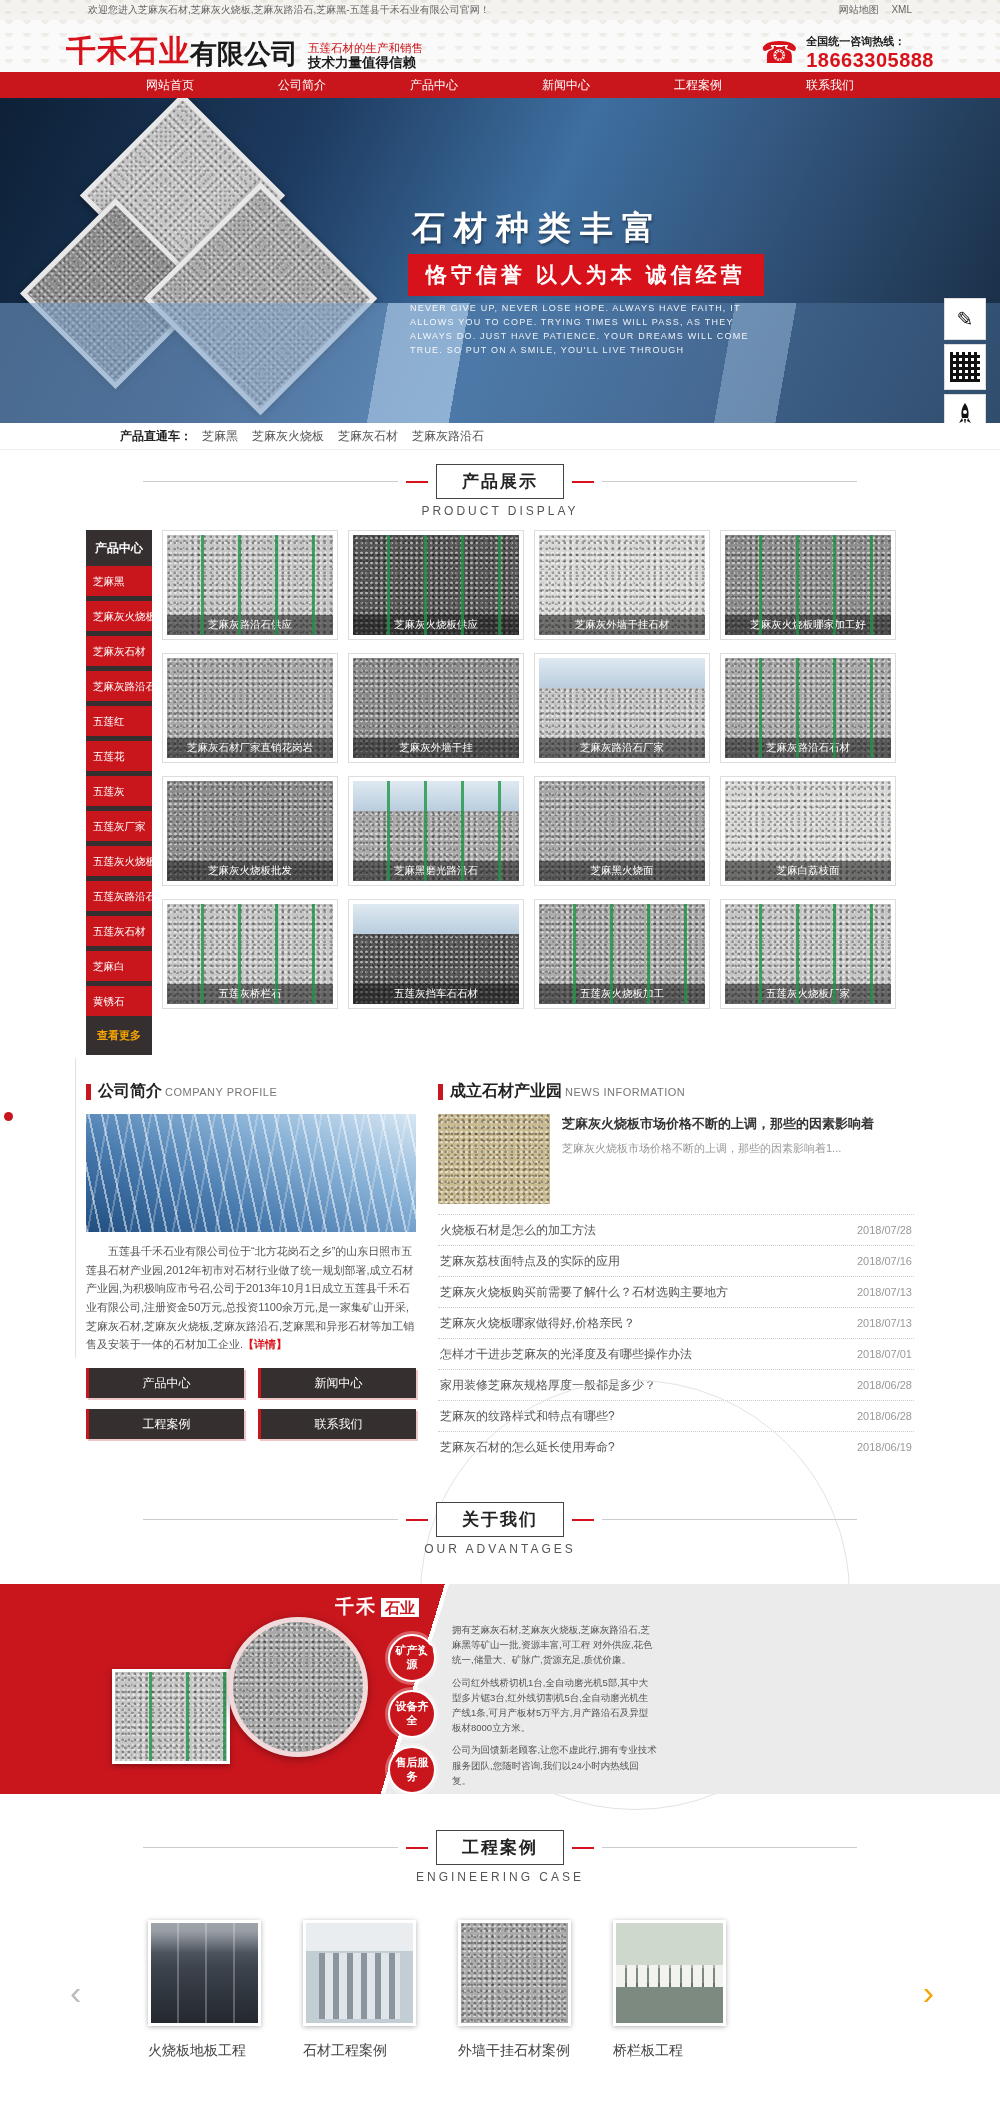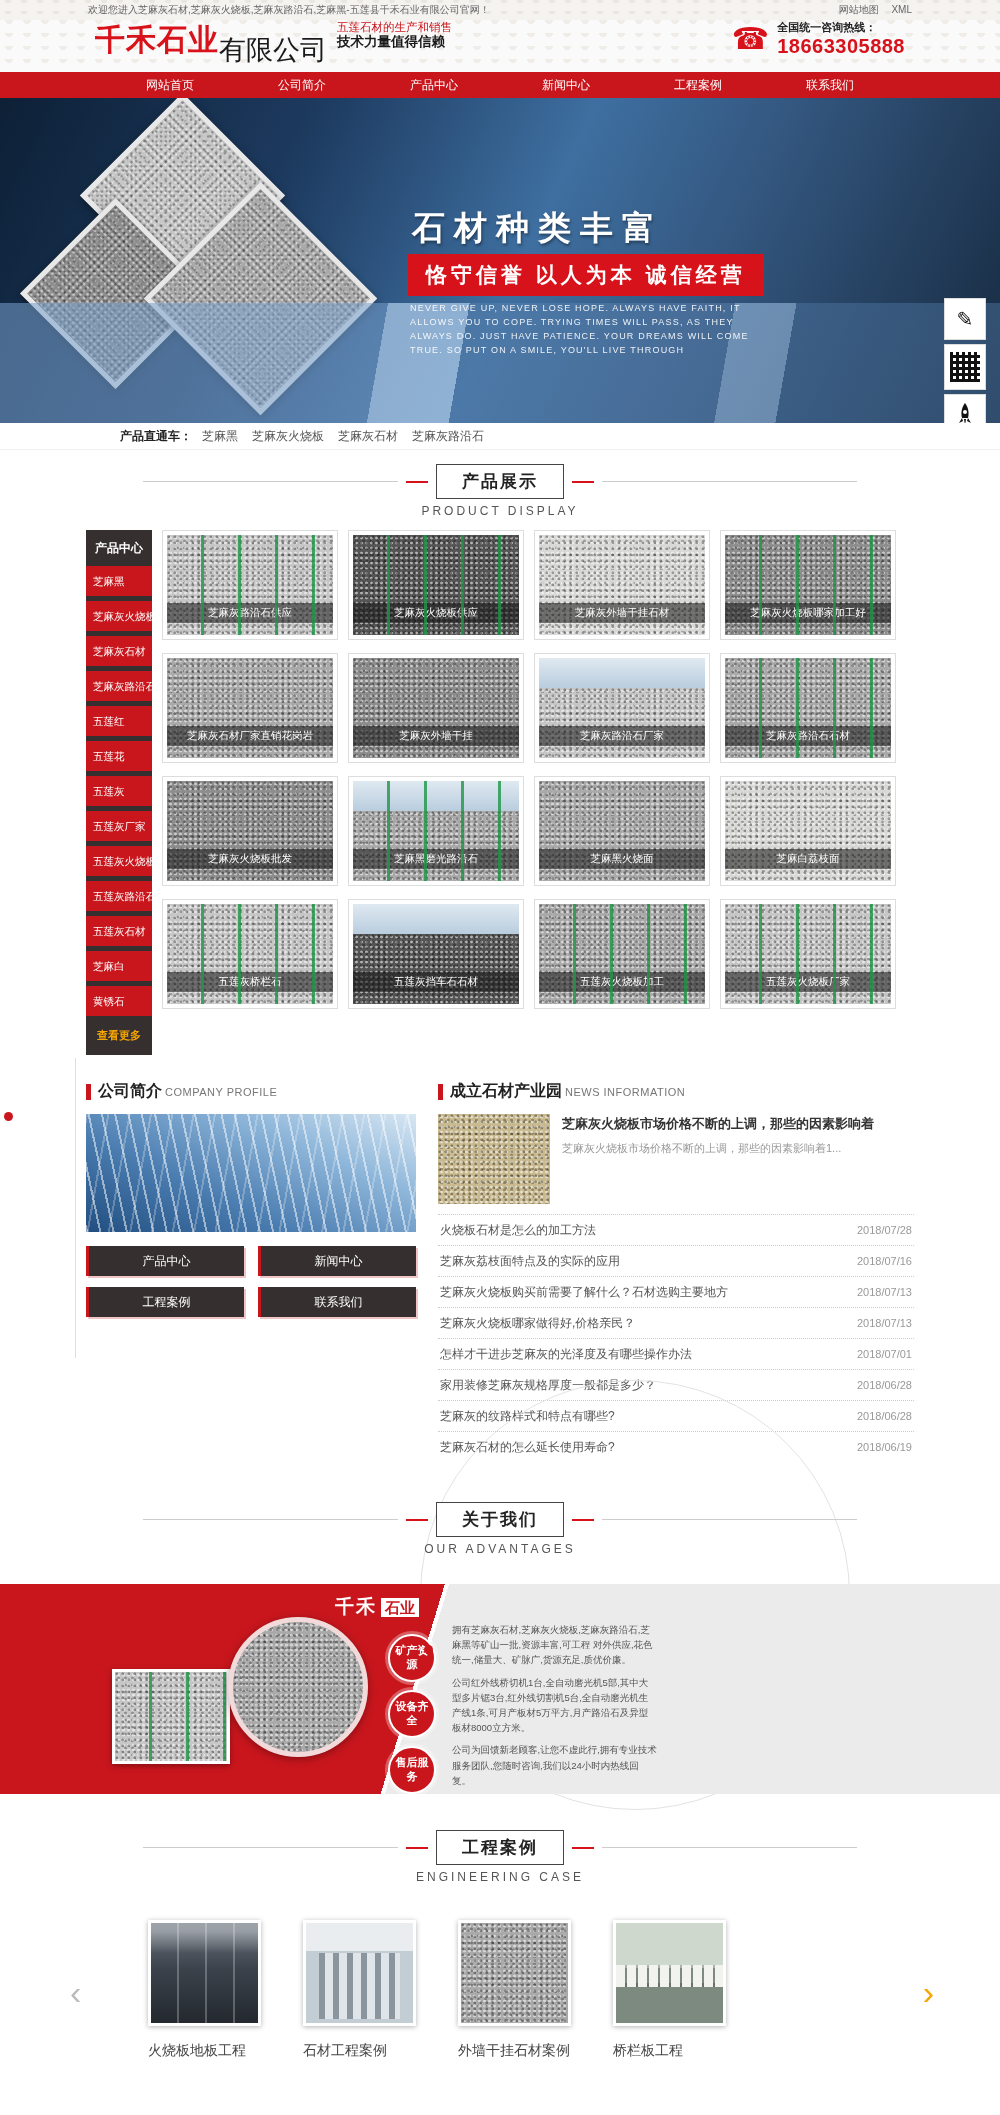--- a/index.html
+++ b/index.html
@@ -11,23 +11,23 @@
     background-image:radial-gradient(circle at 50% 0, #eae6e0 24%, transparent 26%);
     background-size:16px 11px;
     font-size:10px; color:#666; display:flex; justify-content:space-between;
     align-items:center; padding:0 88px; }
   .topbar a { color:#666; text-decoration:none; margin-left:10px; }
 
   
   .header { height:52px; background:#fbfafa;
     background-image:radial-gradient(circle at 50% 0, #f0ece7 24%, transparent 26%);
     background-size:18px 13px;
-    display:flex; align-items:flex-start; padding:0 95px; }
+    display:flex; align-items:flex-end; padding:0 66px; }
   .logo-red { font-size:30px; font-weight:bold; color:#d8121a; letter-spacing:1px; }
-  .logo-black { font-size:27px; font-weight:normal; color:#1a1a1a;margin-top:12px; }
+  .logo-black { font-size:27px; font-weight:bold; color:#1a1a1a;margin-top:12px; }
   .taglines { margin-left:10px; line-height:1.25; }
   .tagline1 { color:#c9161d; font-size:11.5px; }
   .tagline2 { color:#1a1a1a; font-size:13.5px; font-weight:bold; }
   .hotline { margin-left:auto; display:flex; align-items:center; }
   .phone-glyph { color:#d8121a; font-size:30px; margin-right:8px; line-height:1; }
   .hotline-label { font-size:11px; color:#222; font-weight:bold; }
   .hotline-number { font-size:20px; color:#d8121a; font-weight:bold; letter-spacing:.5px; }
 
   
   .nav { height:26px; background:#c9161d; display:flex; justify-content:center; }
@@ -80,21 +80,21 @@
     font-size:12px; font-weight:bold; }
   .sidebar-item { height:30px; line-height:30px; background:#c9161d; color:#fff;
     font-size:10.5px; padding-left:7px; margin-bottom:5px; cursor:pointer; white-space:nowrap;
     overflow:hidden; }
   .sidebar-more { height:28px; line-height:28px; text-align:center; color:#f5a400;
     font-size:11px; font-weight:bold; cursor:pointer; }
   .grid { flex:1; margin-left:10px; display:flex; flex-wrap:wrap; gap:13px 10px;
     align-content:flex-start; }
   .card { width:176px; border:1px solid #ddd; background:#fff; padding:4px; cursor:pointer; }
   .card .img { height:100px; position:relative; overflow:hidden; }
-  .card .cap { position:absolute; left:0; bottom:12px; width:100%; background:rgba(20,20,20,.55);
+  .card .cap { position:absolute; left:0; bottom:0; width:100%; background:rgba(20,20,20,.55);
     color:#fff; font-size:10.5px; text-align:center; padding:3px 0; }
 
   
   .tex { background-image:
       radial-gradient(circle at 30% 30%, rgba(0,0,0,.35) 1px, transparent 1.7px),
       radial-gradient(circle at 70% 60%, rgba(255,255,255,.55) 1px, transparent 1.7px),
       radial-gradient(circle at 50% 85%, rgba(0,0,0,.28) 1px, transparent 1.7px);
     background-size:6px 6px, 5px 5px, 7px 7px; }
   .g-light { background-color:#c6c6c6; }
   .g-mid { background-color:#a9a9a9; }
@@ -376,20 +376,21 @@
   <div class="deco-dot" style="left:4px; top:1112px;"></div>
 
   <div class="two-col">
     <div class="company-col">
       <div class="col-title">
         <span class="bar"></span>
         <span class="cn">公司简介</span>
         <span class="en">COMPANY PROFILE</span>
       </div>
       <div class="company-img"></div>
+      <div class="company-text"><span>五莲县千禾石业有限公司位于“北方花岗石之乡”的山东日照市五莲县石材产业园,2012年初市对石材行业做了统一规划部署,成立石材产业园,为积极响应市号召,公司于2013年10月1日成立五莲县千禾石业有限公司,注册资金50万元,总投资1100余万元,是一家集矿山开采,芝麻灰石材,芝麻灰火烧板,芝麻灰路沿石,芝麻黑和异形石材等加工销售及安装于一体的石材加工企业.</span><span class="more-link">【详情】</span></div>
       <div class="company-btns">
         <div class="cbtn">产品中心</div>
         <div class="cbtn">新闻中心</div>
         <div class="cbtn">工程案例</div>
         <div class="cbtn">联系我们</div>
       </div>
     </div>
 
     <div class="news-col">
       <div class="col-title">

